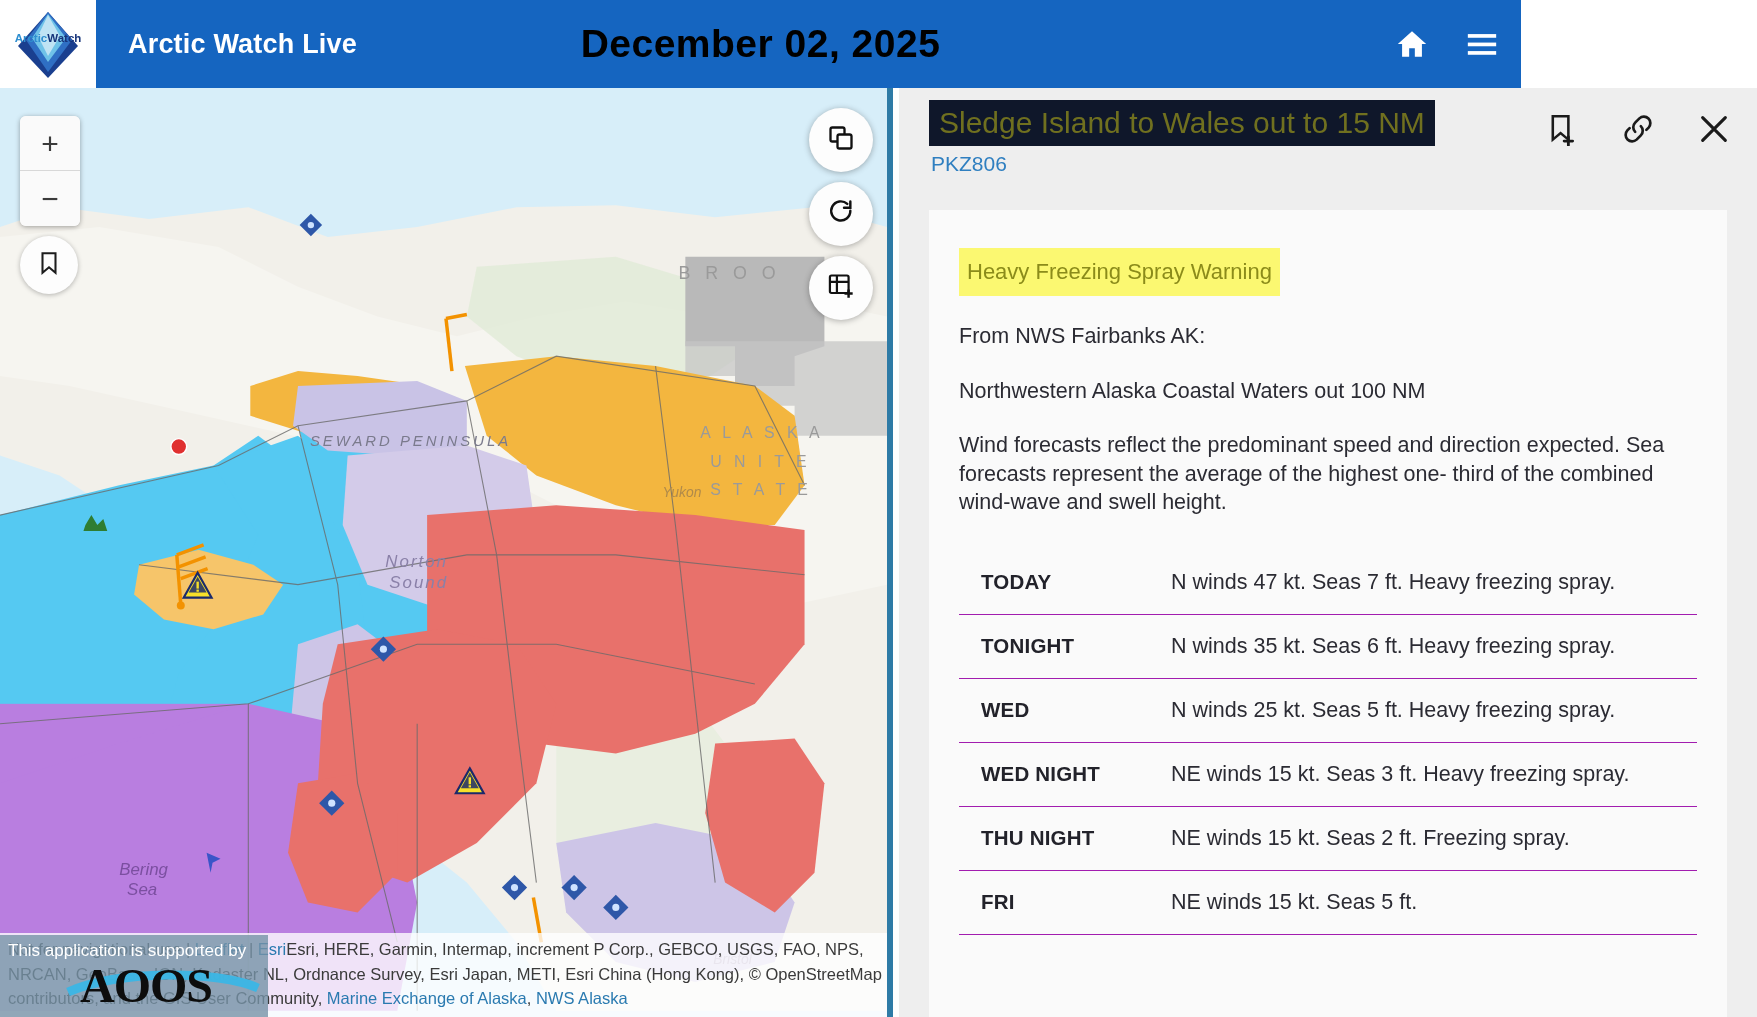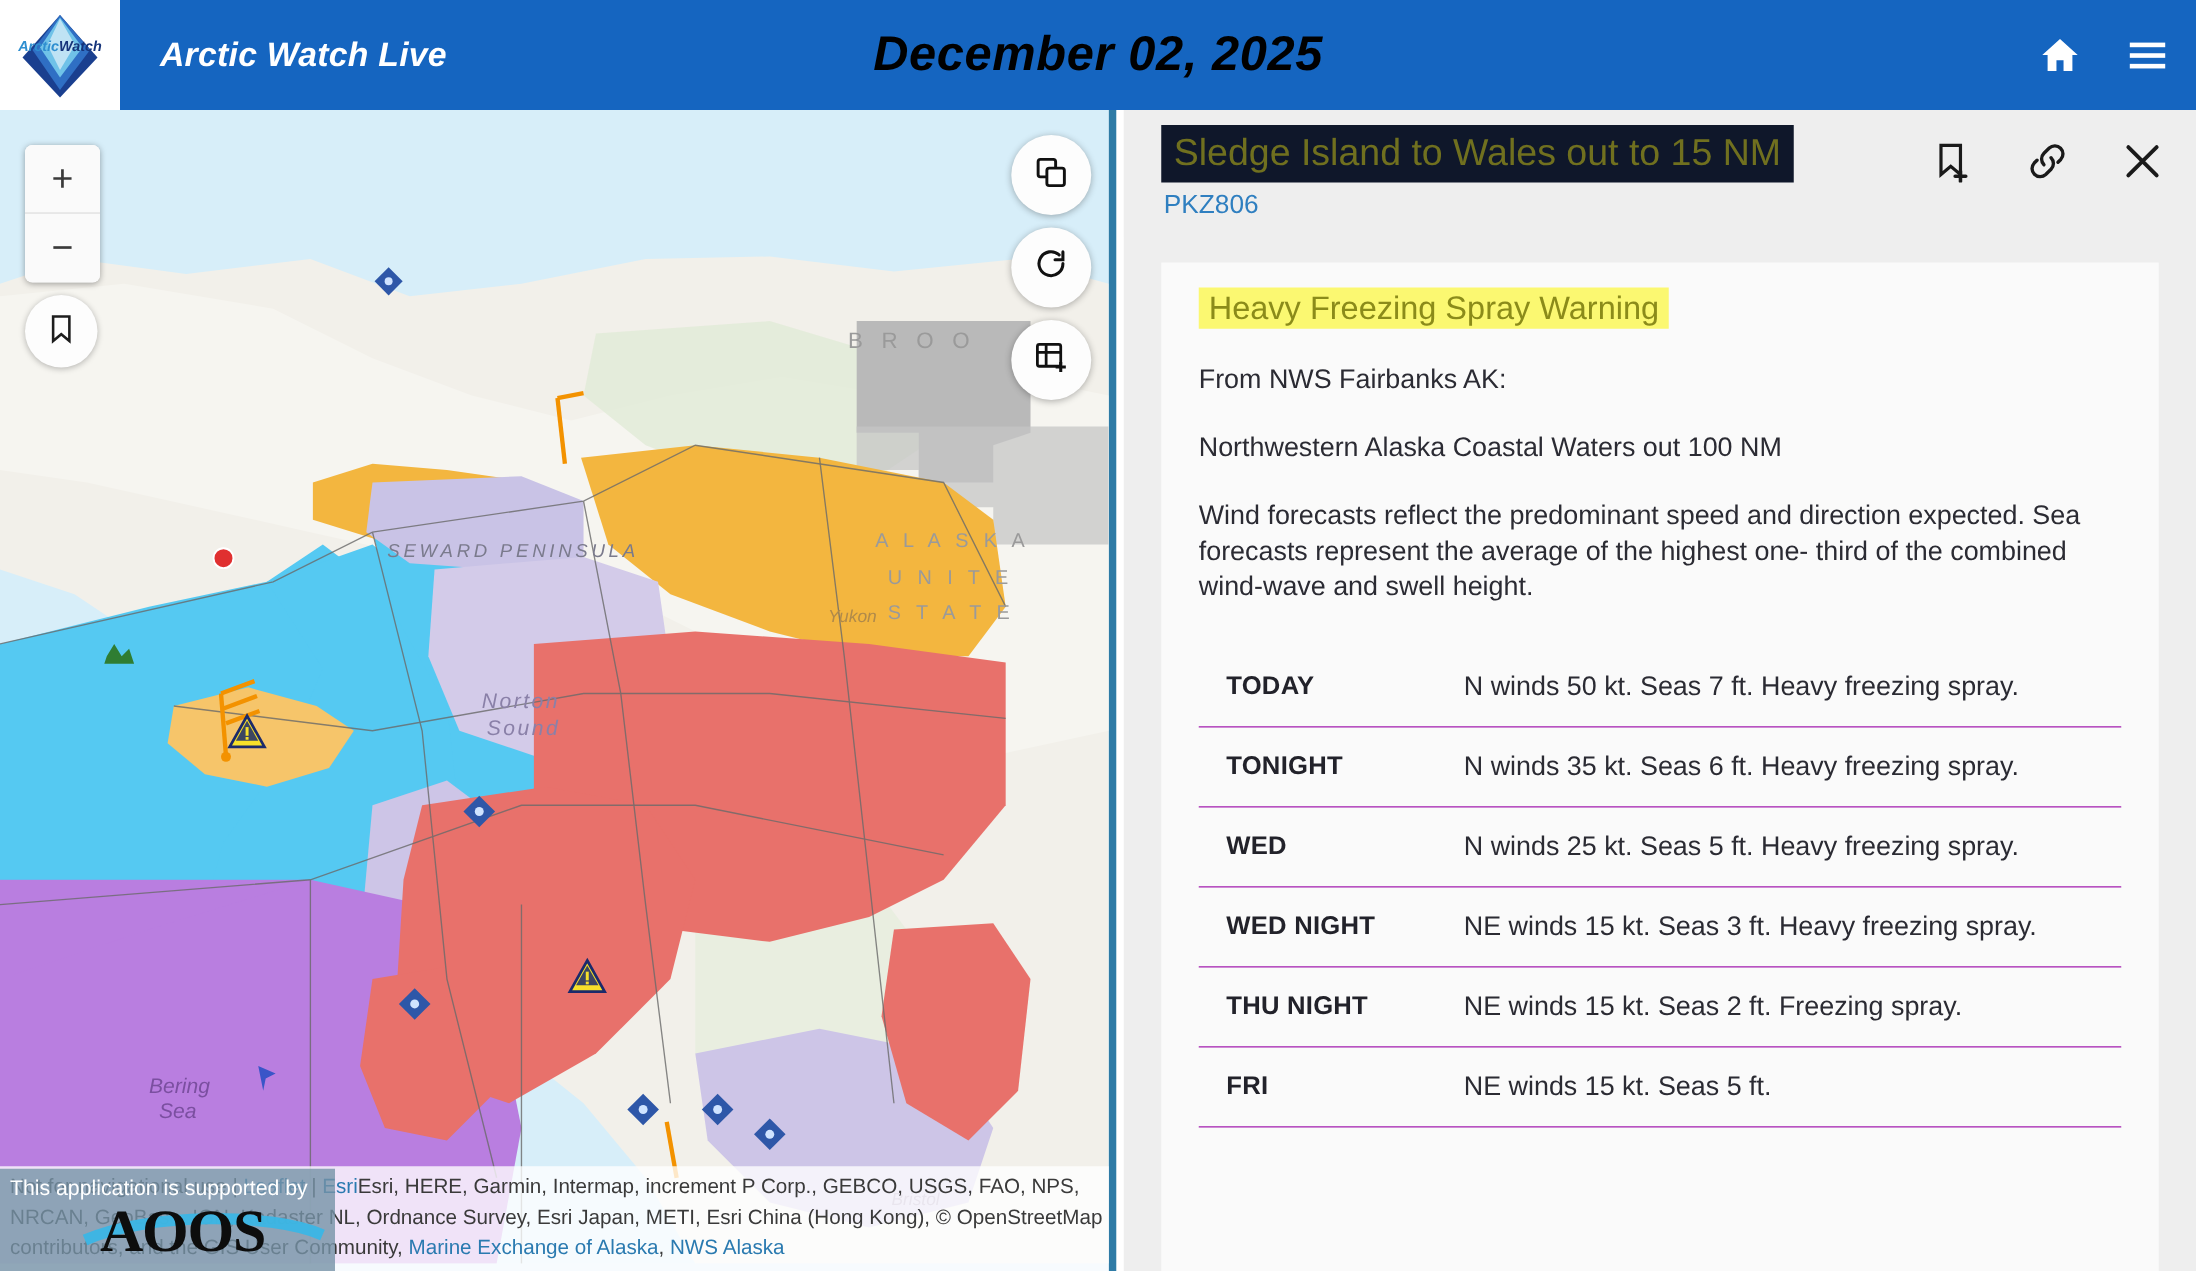--- a/index.html
+++ b/index.html
@@ -8,23 +8,23 @@
     width: 1757px; height: 1017px;
     overflow: hidden;
     font-family: "Liberation Sans", sans-serif;
     background: #ffffff;
   }
   #app { position: relative; width: 1757px; height: 1017px; }
 
   
   .header {
     position: absolute; top: 0; left: 0;
-    width: 1757px; height: 88px;
+    width: 1521px; height: 88px;
     background: #1565C0;
-    display: flex; align-items: center; font-style: italic;
+    display: flex; align-items: center;
   }
   .logo-box {
     width: 96px; height: 88px; background: #ffffff;
     display: flex; align-items: center; justify-content: center;
     flex: 0 0 96px; position: relative;
   }
   .logo-mark { position: relative; width: 76px; height: 76px; }
   .app-title {
     color: #ffffff; font-size: 27px; font-weight: bold;
     margin-left: 32px; letter-spacing: .2px; white-space: nowrap;
@@ -121,21 +121,21 @@
   }
   .pnl-icon { width:34px; height:34px; cursor:pointer; display:block; }
 
   .panel-body {
     position:absolute; top:122px; left:30px;
     width: 798px; height: 807px;
     background:#fafafa; padding: 14px 0 0 0; overflow:hidden;
   }
   .warn-headline {
     display:inline-block; background:#fbf871; color:#8b8b1a;
-    font-size:26px; padding: 1px 8px; margin: 6px 0 0 30px;
+    font-size:22px; padding: 11px 8px; margin: 24px 0 0 30px;
   }
   .para {
     font-size: 21.5px; color:#2b2b33; line-height: 1.33;
     margin: 26px 30px 0 30px; max-width: 730px;
   }
   .fc-table { margin: 34px 30px 0 30px; width: 738px; }
   .fc-row {
     display:flex; align-items:center;
     border-bottom: 1px solid #a21caf;
     padding: 19px 0 19px 22px;
@@ -399,21 +399,21 @@
     <div class="panel-body">
       <div class="warn-headline">Heavy Freezing Spray Warning</div>
 
       <div class="para">From NWS Fairbanks AK:</div>
       <div class="para">Northwestern Alaska Coastal Waters out 100 NM</div>
       <div class="para">Wind forecasts reflect the predominant speed and direction expected. Sea forecasts represent the average of the highest one- third of the combined wind-wave and swell height.</div>
 
       <div class="fc-table">
         <div class="fc-row">
           <div class="fc-period">TODAY</div>
-          <div class="fc-text">N winds 50 kt. Seas 7 ft. Heavy freezing spray.</div>
+          <div class="fc-text">N winds 47 kt. Seas 7 ft. Heavy freezing spray.</div>
         </div>
         <div class="fc-row">
           <div class="fc-period">TONIGHT</div>
           <div class="fc-text">N winds 35 kt. Seas 6 ft. Heavy freezing spray.</div>
         </div>
         <div class="fc-row">
           <div class="fc-period">WED</div>
           <div class="fc-text">N winds 25 kt. Seas 5 ft. Heavy freezing spray.</div>
         </div>
         <div class="fc-row">

